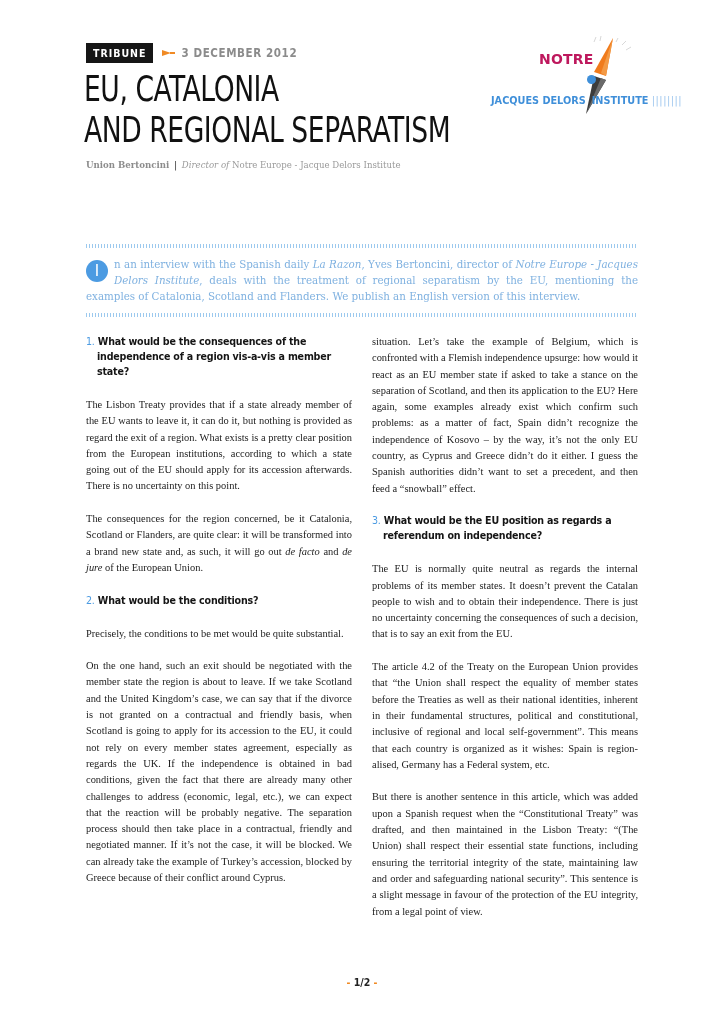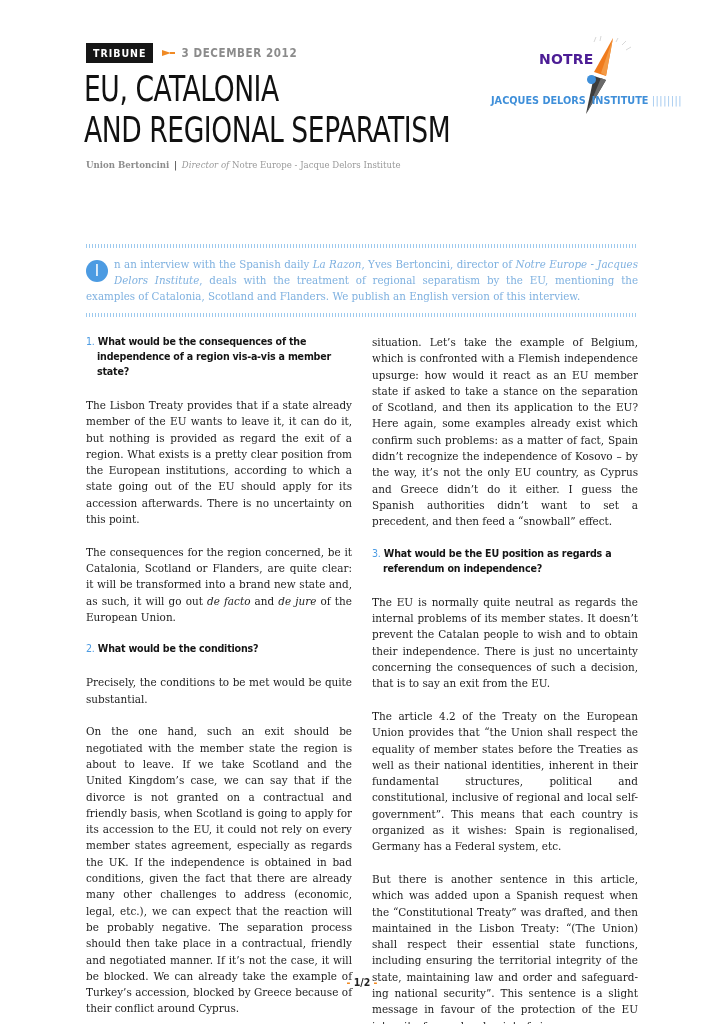--- a/index.html
+++ b/index.html
@@ -18,21 +18,21 @@
     .title { position: absolute; left: 84px; top: 68px; font-family: "DejaVu Sans Condensed", "DejaVu Sans", sans-serif; font-weight: normal; font-size: 36px; line-height: 41px; color: #111; letter-spacing: -0.5px; transform: scaleX(0.82); transform-origin: left top; white-space: nowrap; }
     .title span { display: block; }
 
     .byline { position: absolute; left: 86px; top: 160px; font-size: 8.6px; color: #9a9a9a; white-space: nowrap; }
     .byline .author { font-weight: bold; color: #8c8c8c; }
     .byline .sep { color: #555; font-weight: bold; margin: 0 2px; }
     .byline em { font-style: italic; }
 
     
     .logo { position: absolute; left: 490px; top: 40px; width: 190px; height: 80px; }
-    .logo .notre { position: absolute; left: 49px; top: 11px; font-family: "DejaVu Sans", sans-serif; font-weight: bold; font-size: 14px; color: #4c1d95; letter-spacing: 0.2px; text-align: center; }
+    .logo .notre { position: absolute; left: 49px; top: 11px; font-family: "DejaVu Sans", sans-serif; font-weight: bold; font-size: 14px; color: #be185d; letter-spacing: 0.2px; text-align: center; }
     .logo .europe { position: absolute; left: 44px; top: 23px; font-family: "DejaVu Sans", sans-serif; font-weight: bold; font-size: 25px; color: #3f8fd9; letter-spacing: -0.5px; }
     .logo .europe .o-gap { display: inline-block; width: 22px; }
     .logo .dot { position: absolute; left: 97px; top: 35px; width: 9px; height: 9px; background: #3f8fd9; border-radius: 50%; }
     .logo .jdi { position: absolute; left: 1px; top: 54px; font-family: "DejaVu Sans Condensed", "DejaVu Sans", sans-serif; font-weight: bold; font-size: 10.8px; color: #3f8fd9; white-space: nowrap; letter-spacing: 0px; }
     .logo .jdi .gap { display: inline-block; width: 6px; }
     .logo .bars { color: #9ec6ee; letter-spacing: 0.5px; font-weight: normal; }
     .logo svg.needle { position: absolute; left: 86px; top: -4px; }
 
     
     .rule { position: absolute; left: 86px; width: 552px; height: 4px;
@@ -41,21 +41,21 @@
     .rule.bottom { top: 313px; }
 
     .intro { position: absolute; left: 86px; top: 256px; width: 552px; font-size: 10.3px; line-height: 16.2px; color: #7fb1e0; text-align: justify; }
     .dropcap { float: left; width: 22px; height: 22px; border-radius: 50%; background: #4c9be2; color: #fff; font-family: "DejaVu Sans", sans-serif; font-size: 15px; line-height: 22px; text-align: center; margin: 4px 6px 2px 0; }
     .intro em { font-style: italic; }
 
     
     .col { position: absolute; top: 334px; width: 266px; font-size: 10.45px; line-height: 16.3px; color: #1c1c1c; }
     .col.left { left: 86px; }
     .col.right { left: 372px; }
-    .col p { text-align: justify; margin-bottom: 16.3px; hyphens: manual; }
+    .col p { text-align: justify; margin-bottom: 16.3px; hyphens: manual; font-family: Liberation Serif, serif; }
     .col p.last { margin-bottom: 0; }
     .q { font-family: "DejaVu Sans Condensed", "DejaVu Sans", sans-serif; font-weight: bold; font-size: 10.6px; line-height: 15px; color: #151515; margin-bottom: 18px; padding-left: 11px; text-indent: -11px; letter-spacing: -0.2px; }
     .q .num { color: #4c9be2; font-weight: normal; }
     .col em { font-style: italic; }
 
     
     .footer { position: absolute; left: 0; top: 976px; width: 724px; text-align: center; font-family: "DejaVu Sans Condensed", "DejaVu Sans", sans-serif; font-weight: bold; font-size: 10.5px; color: #222; }
     .footer .dash { color: #f08a24; }
   </style>
 </head>

